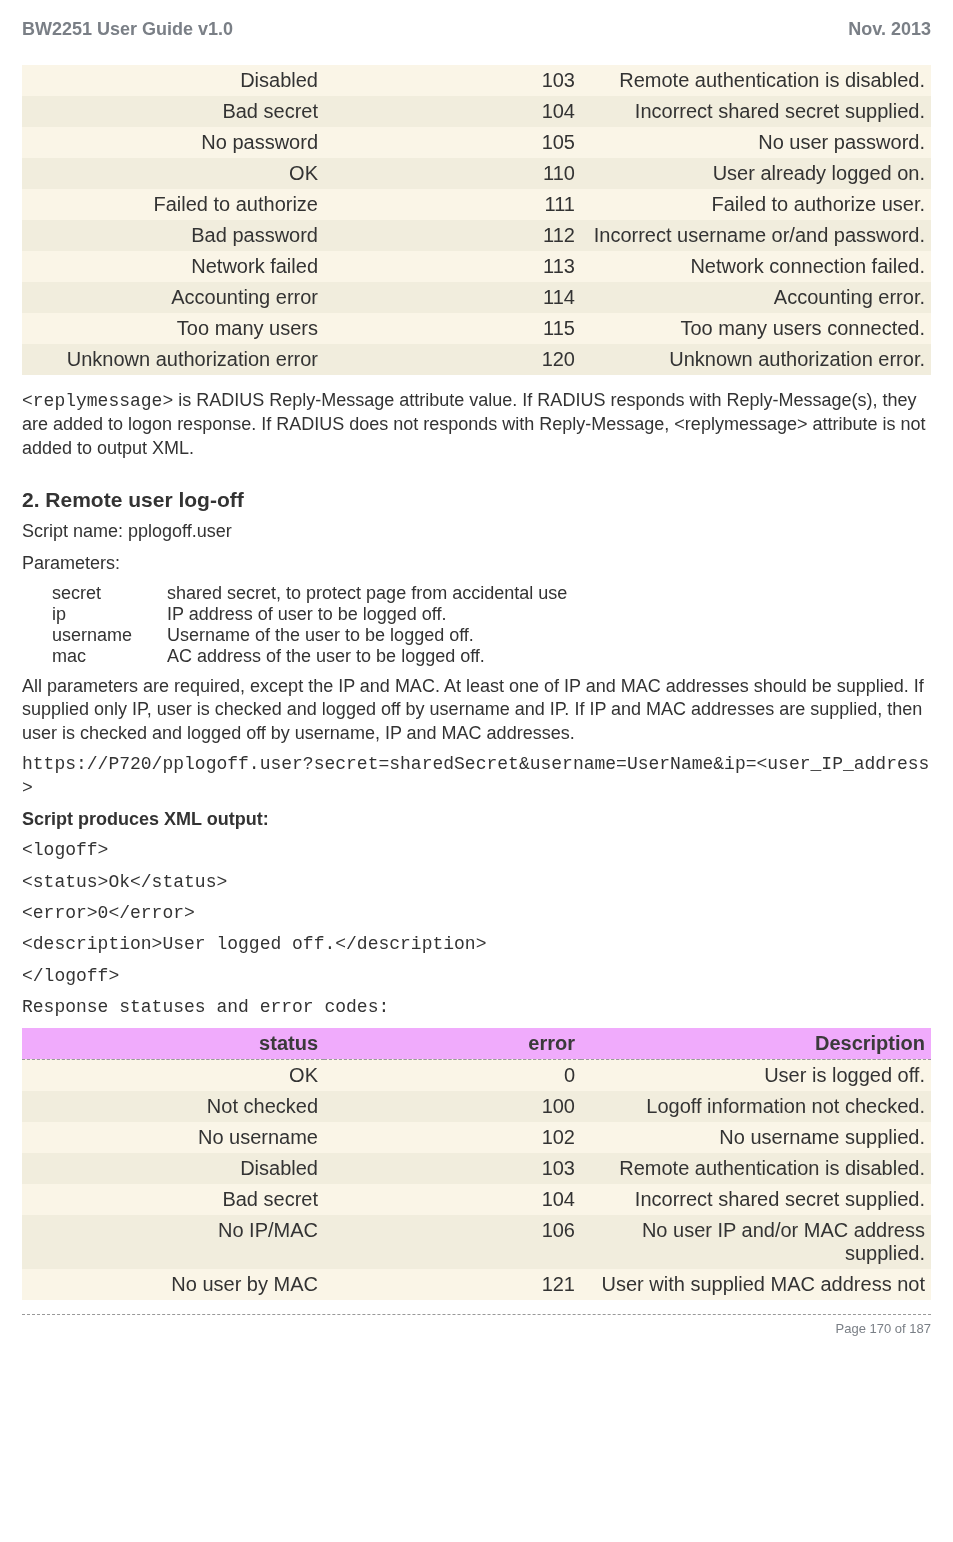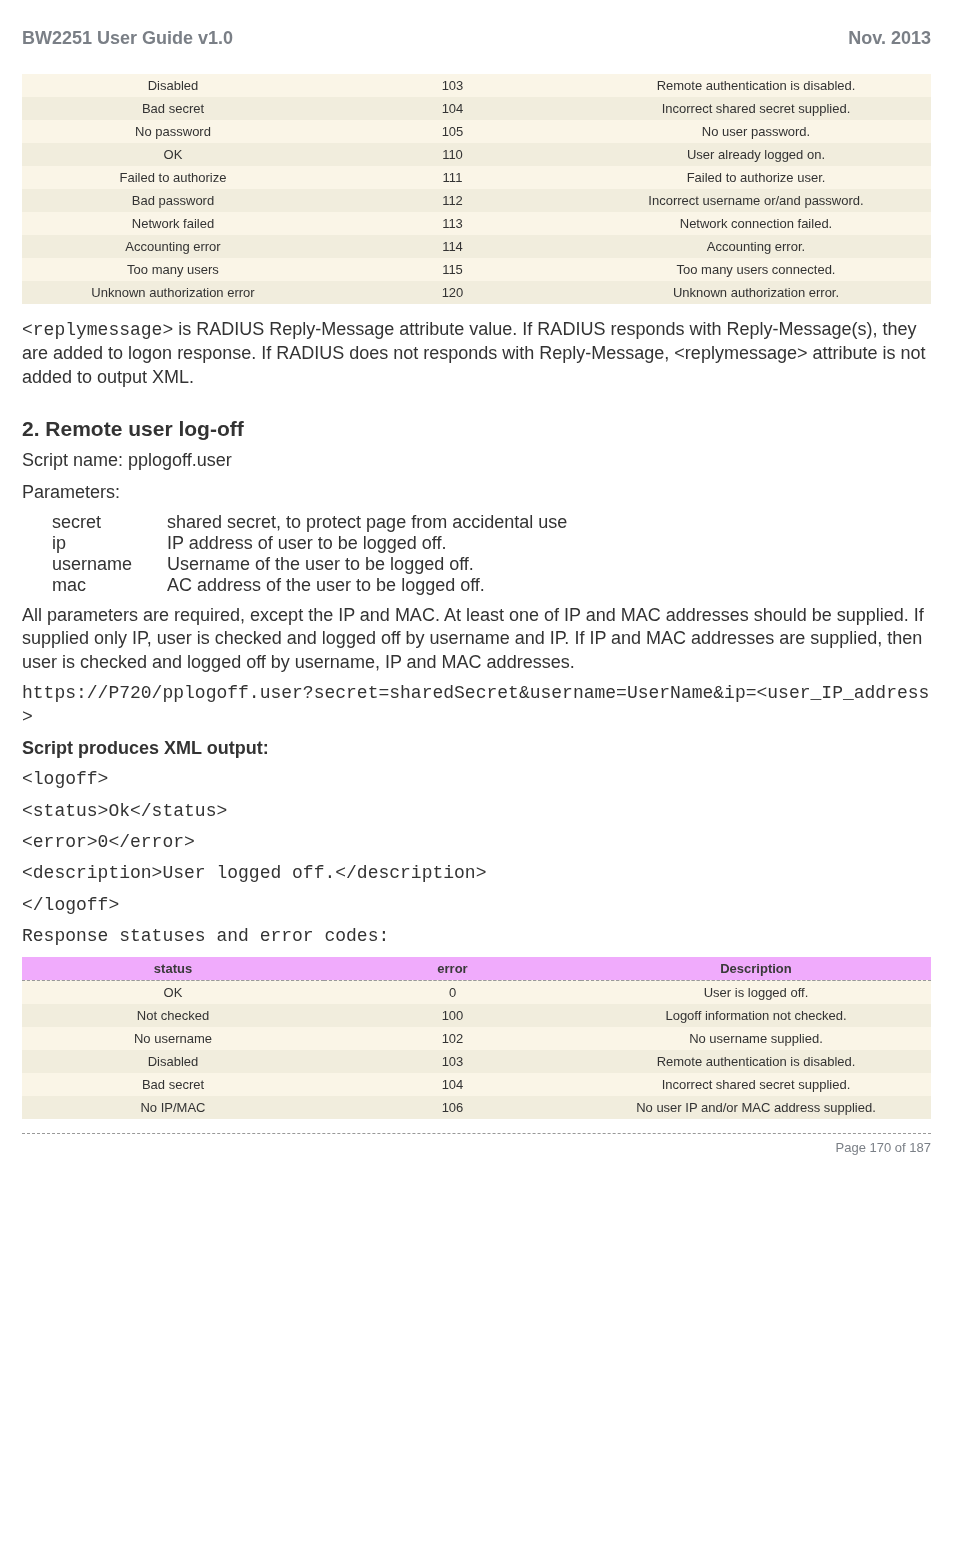--- a/index.html
+++ b/index.html
@@ -5,39 +5,39 @@
   body {
     margin: 0;
     padding: 0;
     font-family: Arial, Helvetica, sans-serif;
     font-size: 18px;
     color: #333;
     background: #fff;
     width: 953px;
   }
   .page {
-    padding: 28px 22px 10px 22px;
+    padding: 19px 22px 10px 22px;
   }
   .header-row {
     display: flex;
     justify-content: space-between;
     font-weight: bold;
     color: #7a7f86;
     font-size: 18px;
     margin-bottom: 25px;
   }
   table.status {
     width: 100%;
     border-collapse: collapse;
     margin-bottom: 14px;
   }
   table.status td, table.status th {
     padding: 4px 6px;
-    font-size: 13px;
-    text-align: center;
+    font-size: 20px;
+    text-align: right;
     vertical-align: top;
   }
   table.status tr.odd td { background: #faf5e7; }
   table.status tr.even td { background: #f1eddd; }
   table.status th {
     background: #f0abfc;
     color: #3a3a3a;
     font-weight: bold;
   }
   .col1 { width: 290px; }
@@ -206,17 +206,22 @@
         <tr class="odd">
           <td class="col1">Bad secret</td>
           <td class="col2">104</td>
           <td>Incorrect shared secret supplied.</td>
         </tr>
         <tr class="even">
           <td class="col1">No IP/MAC</td>
           <td class="col2">106</td>
           <td>No user IP and/or MAC address supplied.</td>
         </tr>
+        <tr class="odd">
+          <td class="col1">No user by MAC</td>
+          <td class="col2">121</td>
+          <td>User with supplied MAC address not</td>
+        </tr>
       </tbody>
   </table>
 
   <div class="footer">Page 170 of 187</div>
 </div>
 
 </body></html>

